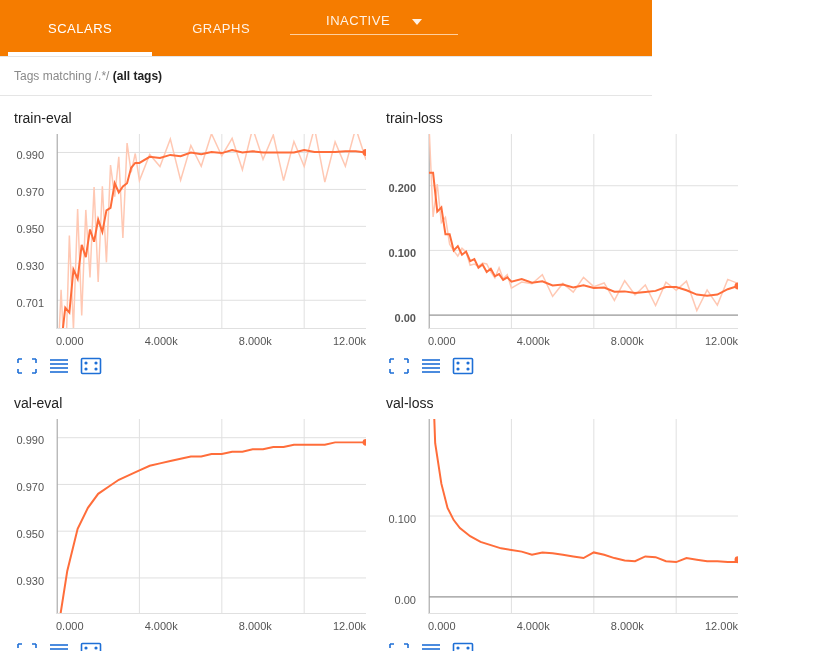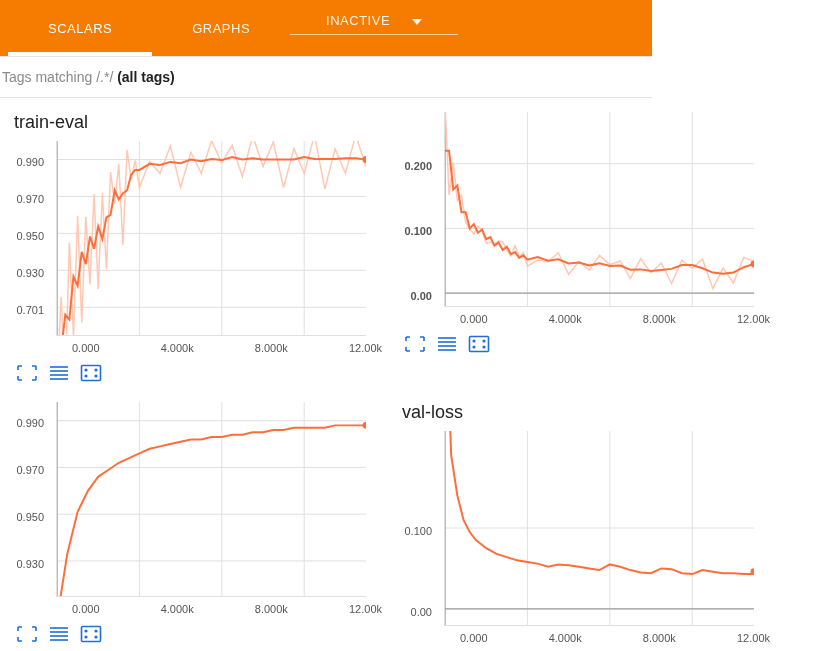--- a/index.html
+++ b/index.html
@@ -20,32 +20,32 @@
   .page{width:652px;height:651px}
 
   
   .topnav{height:56px;background:var(--orange);display:flex;align-items:stretch;padding:0 8px}
   .tab{display:flex;align-items:center;justify-content:center;padding:0 40px;color:#fff;font-weight:500;letter-spacing:.5px;font-size:13px;cursor:pointer;position:relative;opacity:.9}
   .tab.active{opacity:1}
   .tab.active::after{content:"";position:absolute;left:0;right:0;bottom:0;height:4px;background:#fff}
   .tab.inactive-tab{border-bottom:1px solid #ffd8b0;margin-bottom:14px;align-self:center;padding:6px 36px 6px 36px;height:auto}
   .dropdown-wrap{display:flex;align-items:center;gap:22px}
   .chev{width:0;height:0;border-left:5px solid transparent;border-right:5px solid transparent;border-top:6px solid #fff;margin-top:2px}
-  .tag-row{border:1px solid var(--border);border-left:none;border-right:none;padding:12px 2px;font-size:14px;color:var(--muted);background:#fff}
+  .tag-row{border:1px solid var(--border);border-left:none;border-right:none;padding:12px 14px;font-size:12px;color:var(--muted);background:#fff}
   .tag-row b{color:#222;font-weight:600}
 
   
   .charts{display:grid;grid-template-columns:1fr 1fr;gap:20px 18px;padding:14px 12px 2px 12px}
   .chart-cell{}
-  .chart-title{font-size:18px;color:#222;margin:0 0 8px 2px;font-weight:500}
+  .chart-title{font-size:14px;color:#222;margin:0 0 8px 2px;font-weight:500}
   .plot-wrap{display:flex}
   .ylabels{display:flex;flex-direction:column;justify-content:space-between;width:44px;font-size:11px;color:#555;padding:2px 6px 0 0}
   .plot{position:relative;width:310px;height:195px;border-left:1px solid var(--grid);border-bottom:1px solid var(--grid);overflow:visible}
   .plot svg{position:absolute;inset:0;width:100%;height:100%;display:block}
-  .xlabels{display:flex;justify-content:space-between;font-size:11px;color:#555;margin-top:4px;margin-left:60px;width:310px}
+  .xlabels{display:flex;justify-content:space-between;font-size:11px;color:#555;margin-top:4px;margin-left:44px;width:310px}
   .tools{display:flex;gap:10px;margin:10px 0 0 4px}
   .tool{width:22px;height:18px;color:var(--blue);display:inline-block}
   .tool svg{width:100%;height:100%;stroke:var(--blue);fill:none;stroke-width:1.6}
 </style>
 </head>
 <body>
 <div class="page">
 
 <div class="topnav">
   <div class="tab active">SCALARS</div>
@@ -111,20 +111,21 @@
           <span class="tool"><svg viewBox="0 0 22 18">
               <rect x="1.5" y="1.5" width="19" height="15" rx="1"></rect>
               <circle cx="6" cy="6" r="0.8" fill="var(--blue)"></circle>
               <circle cx="16" cy="6" r="0.8" fill="var(--blue)"></circle>
               <circle cx="6" cy="12" r="0.8" fill="var(--blue)"></circle>
               <circle cx="16" cy="12" r="0.8" fill="var(--blue)"></circle>
             </svg></span>
         </div>
       </div>
       <div class="chart-cell">
+        <div class="chart-title">train-loss</div>
         <div class="plot-wrap">
           <div class="ylabels">
             <div style="position: relative; height: 195px; width: 100%; font-weight: bold;">
               <span style="position: absolute; right: 6px; top: 46px;">0.200</span>
               <span style="position: absolute; right: 6px; top: 111px;">0.100</span>
               <span style="position: absolute; right: 6px; top: 176px;">0.00</span>
             </div>
           </div>
           <div class="plot">
             <svg viewBox="0 0 310 195" preserveAspectRatio="none">
@@ -162,20 +163,21 @@
           <span class="tool"><svg viewBox="0 0 22 18">
               <rect x="1.5" y="1.5" width="19" height="15" rx="1"></rect>
               <circle cx="6" cy="6" r="0.8" fill="var(--blue)"></circle>
               <circle cx="16" cy="6" r="0.8" fill="var(--blue)"></circle>
               <circle cx="6" cy="12" r="0.8" fill="var(--blue)"></circle>
               <circle cx="16" cy="12" r="0.8" fill="var(--blue)"></circle>
             </svg></span>
         </div>
       </div>
       <div class="chart-cell">
+        <div class="chart-title">val-eval</div>
         <div class="plot-wrap">
           <div class="ylabels">
             <div style="position: relative; height: 195px; width: 100%;">
               <span style="position: absolute; right: 6px; top: 12.7952px;">0.990</span>
               <span style="position: absolute; right: 6px; top: 59.7831px;">0.970</span>
               <span style="position: absolute; right: 6px; top: 106.771px;">0.950</span>
               <span style="position: absolute; right: 6px; top: 153.759px;">0.930</span>
             </div>
           </div>
           <div class="plot">

